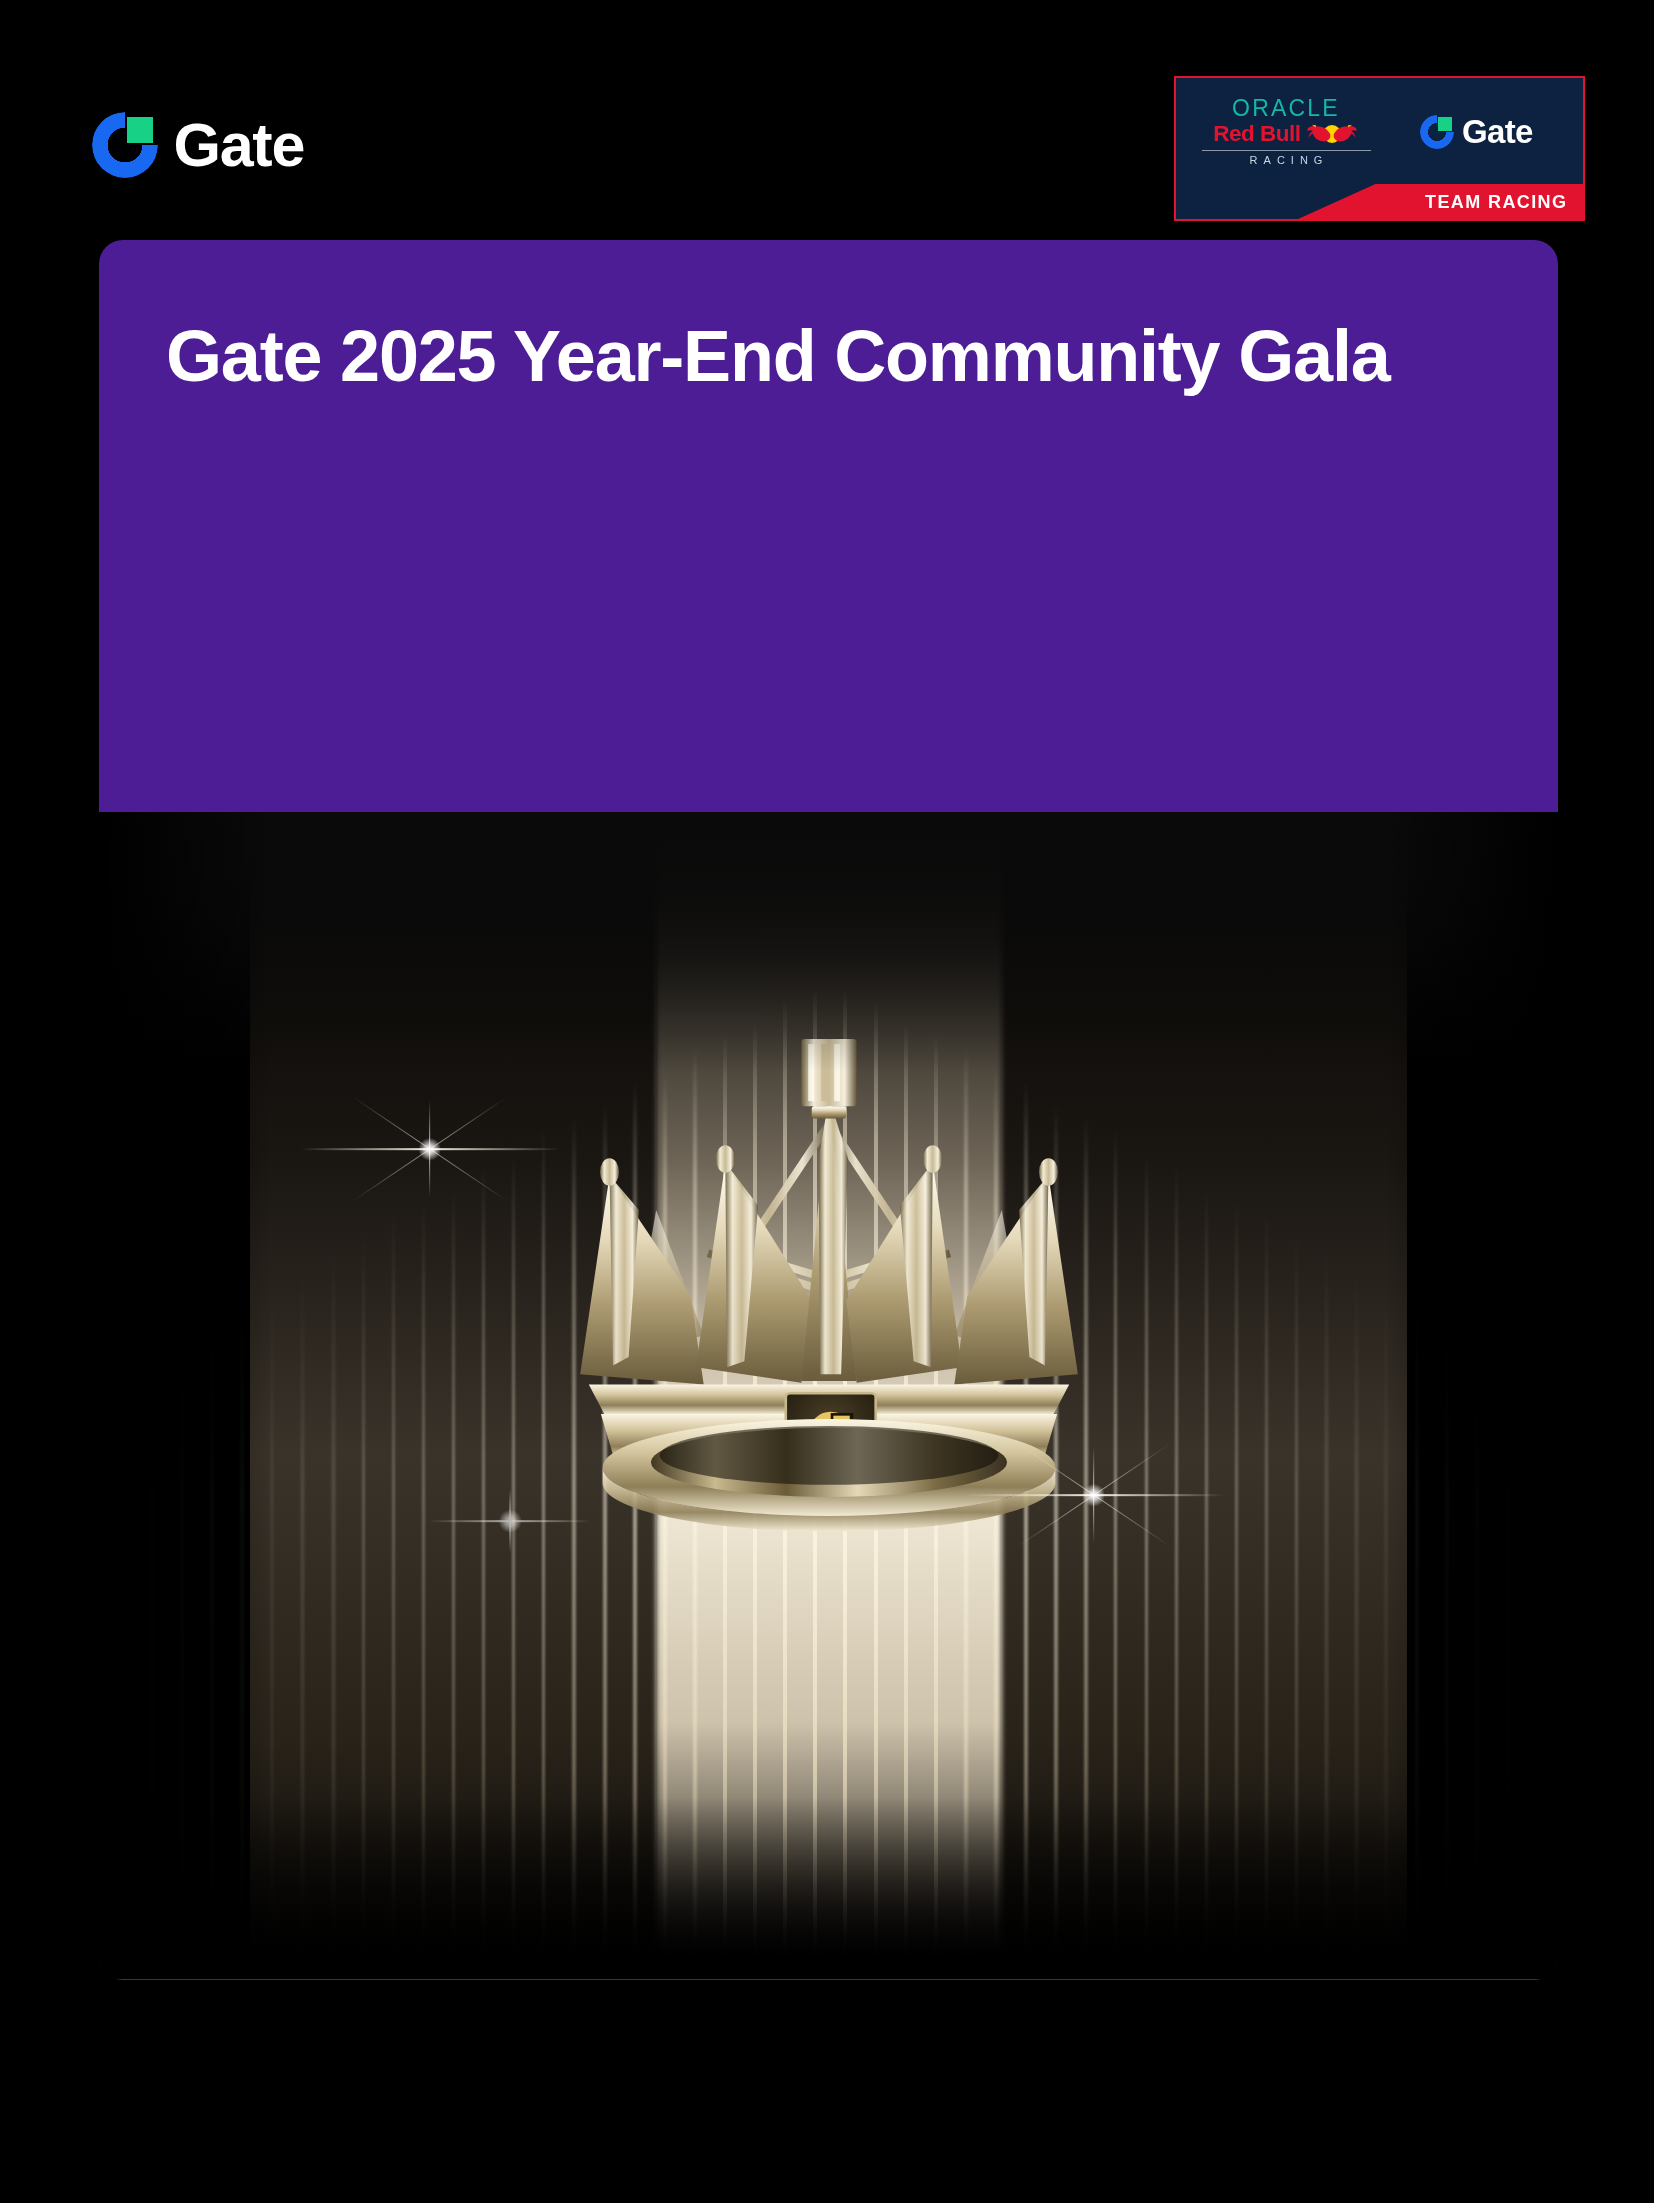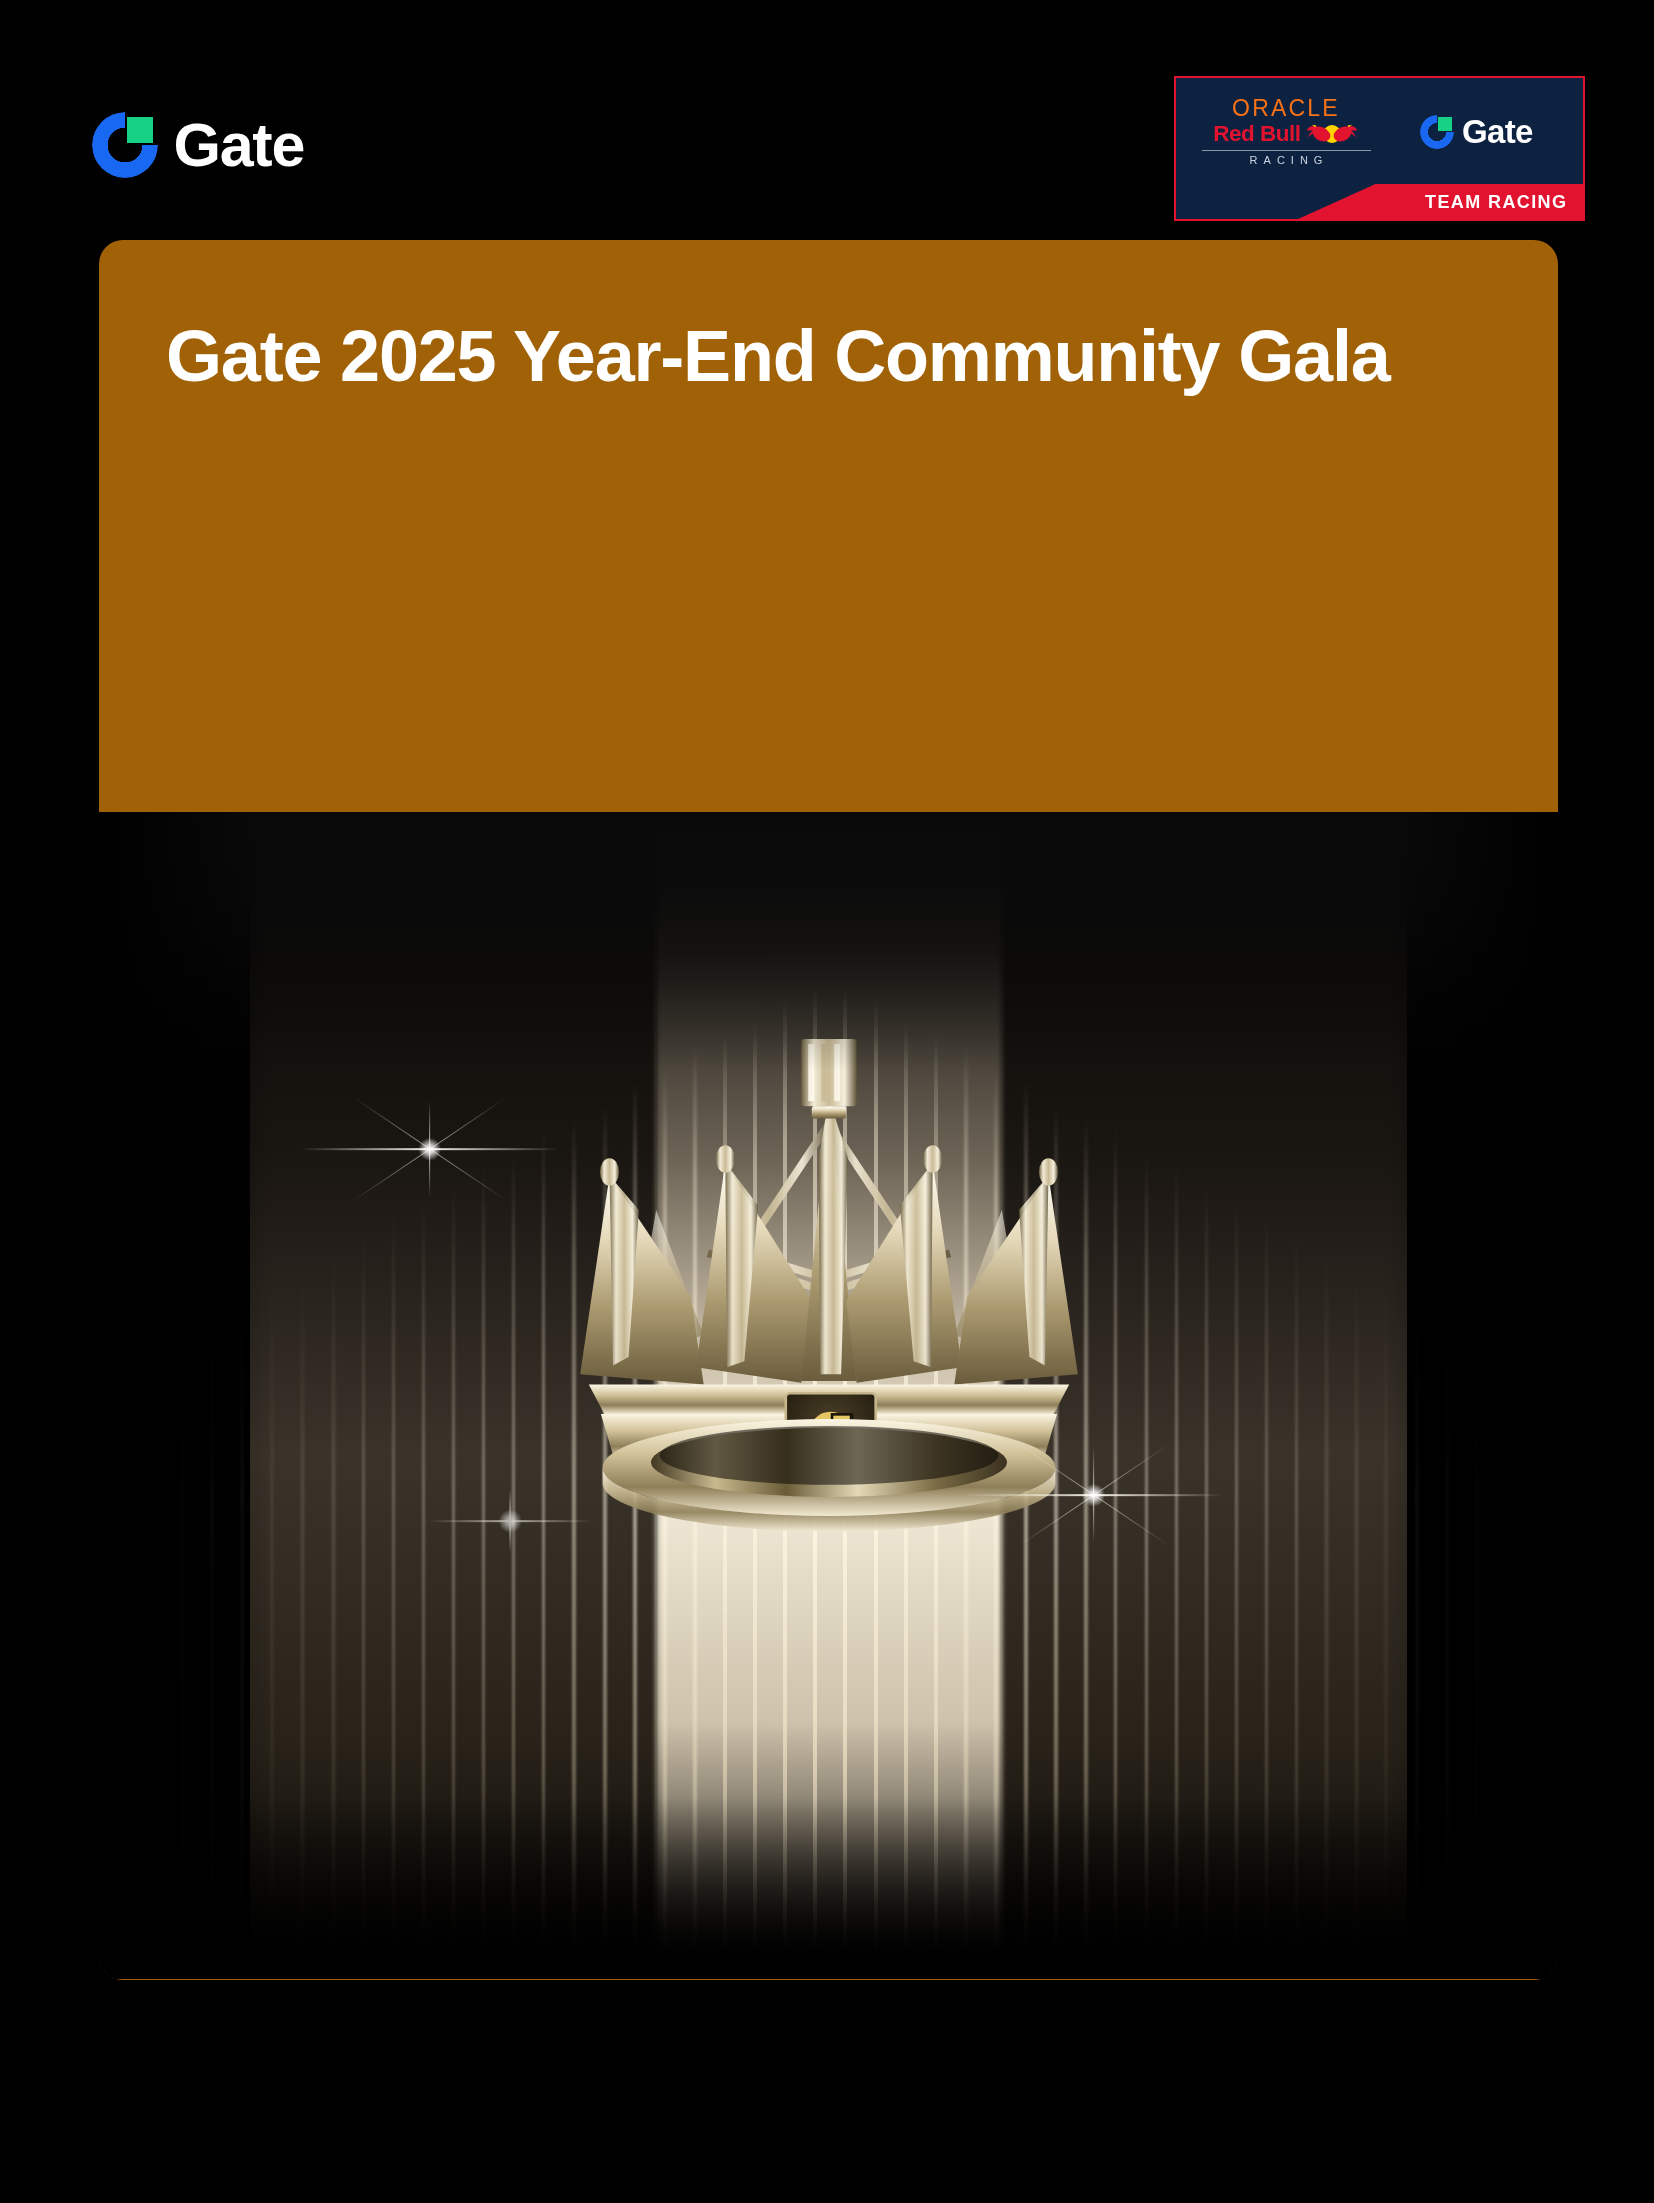--- a/index.html
+++ b/index.html
@@ -93,21 +93,21 @@
   }
   .badge-left {
     width: 201px;
     padding-left: 19px;
     display: flex;
     flex-direction: column;
     align-items: center;
     gap: 0px;
   }
   .oracle-word {
-    color: #f97316;
+    color: #14b8a6;
     font-size: 23px;
     font-weight: 400;
     letter-spacing: 2.2px;
     line-height: 1;
   }
   .redbull-row {
     display: flex;
     align-items: center;
     gap: 4.3px;
     margin-top: 3.5px;
@@ -209,21 +209,21 @@
     line-height: 1;
   }
 
   
   .card {
     position: absolute;
     left: 99px;
     top: 240px;
     width: 1459px;
     height: 1740px;
-    background: #a16207;
+    background: #4c1d95;
     border-radius: 24px;
     overflow: hidden;
   }
 
   .card-text {
     position: relative;
     z-index: 4;
     padding: 71px 0 0 67px;
     width: 1418px;
   }

